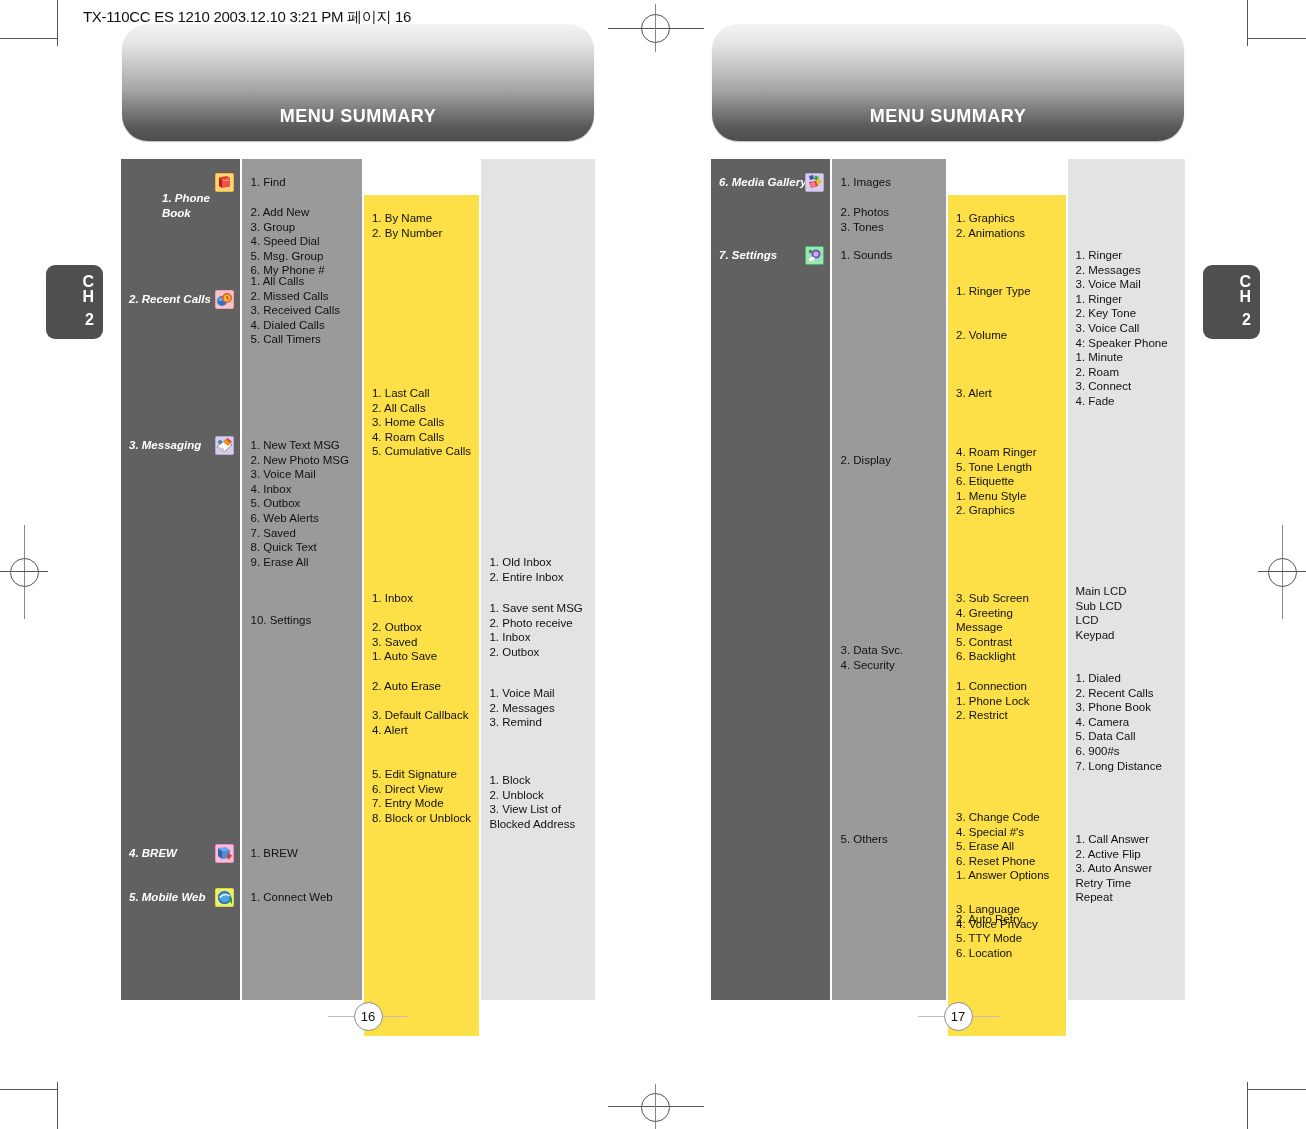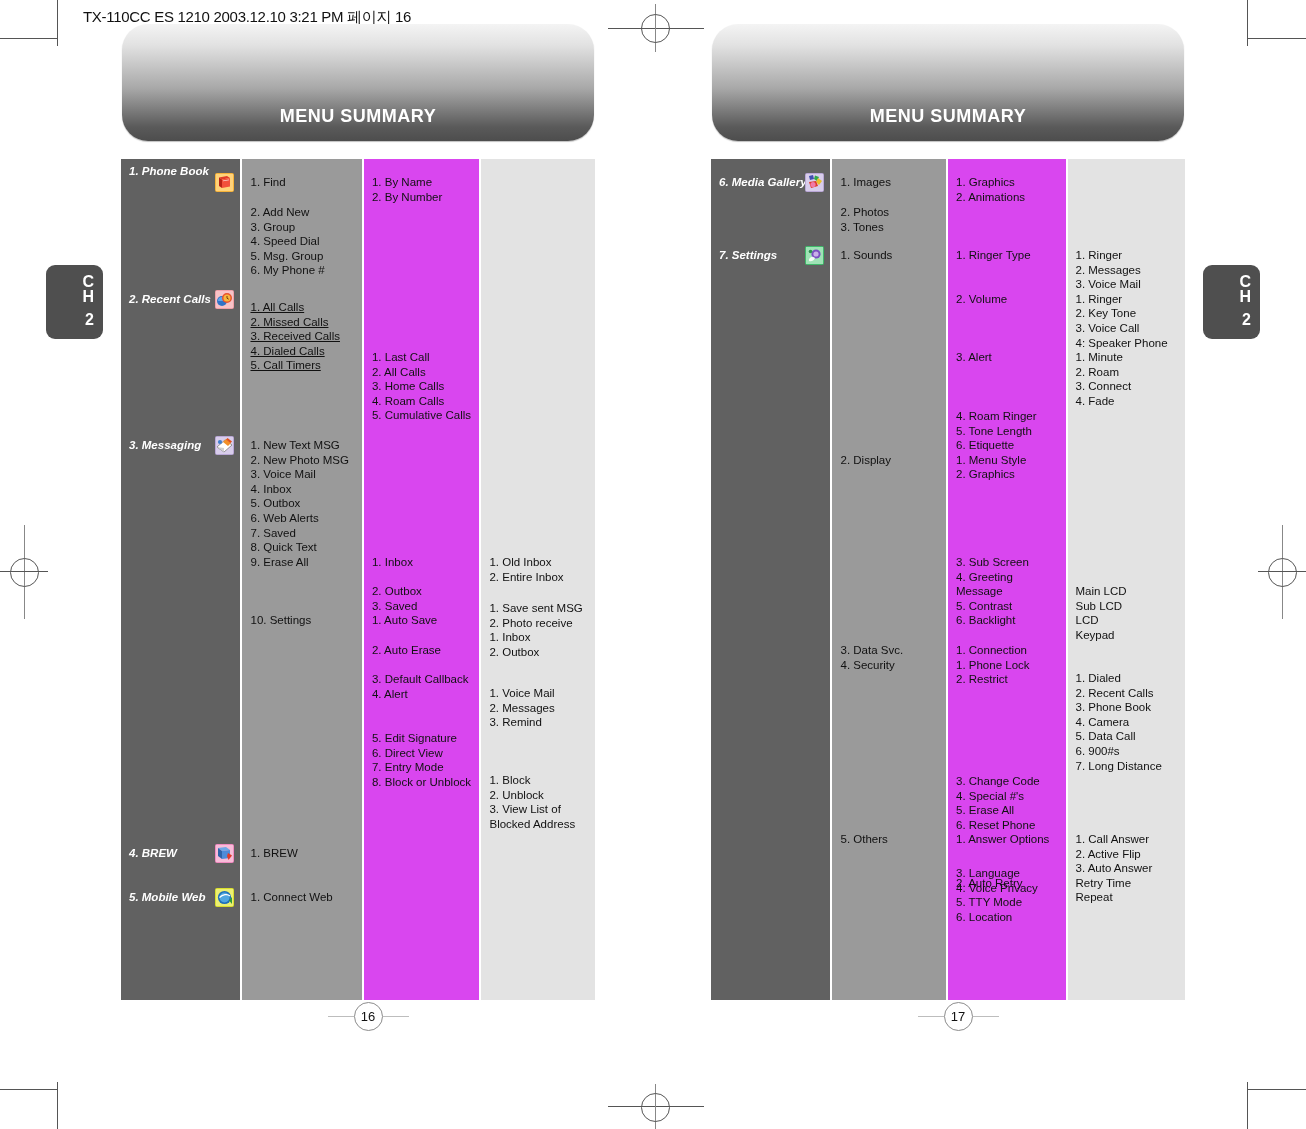--- a/index.html
+++ b/index.html
@@ -122,21 +122,21 @@
     height: 841px;
     display: flex;
     gap: 2px;
   }
   .col {
     position: relative;
     height: 100%;
   }
   .col-1 { width: 120px; background: #616161; }
   .col-2 { width: 120px; background: #9a9a9a; }
-  .col-3 { width: 116px; background: #d946ef; }
+  .col-3 { width: 116px; background: #fde047; margin-top: 36px; }
   .col-4 { width: 114px; background: #e3e3e3; }
 
   
   .page-right .col-1 { width: 120px; }
   .page-right .col-2 { width: 114px; }
   .page-right .col-3 { width: 118px; }
   .page-right .col-4 { width: 118px; }
 
   .entry {
     position: absolute;
@@ -240,21 +240,21 @@
 H</div>
   <div class="ch-num">2</div>
 </div>
 
 <div class="page page-left">
   <div class="banner">
     <div class="banner-title">MENU SUMMARY</div>
   </div>
   <div class="menu-table">
     <div class="col col-1">
-        <div class="entry" style="top: 5px;">1. Phone Book</div>
+        <div class="entry" style="top: 32px; margin-left: 33px;">1. Phone Book</div>
         <span class="menu-icon" style="top: 14px;">
           <svg width="19" height="19" viewBox="0 0 19 19">
             <rect width="19" height="19" fill="#f6b33a"></rect>
             <rect x="1" y="1" width="17" height="17" fill="#ffd37a"></rect>
             <path d="M4 4.5 L12 3 L15 5 L7 6.5 Z" fill="#e03b28"></path>
             <path d="M4 4.5 L7 6.5 L7 15 L4 13 Z" fill="#b82216"></path>
             <path d="M7 6.5 L15 5 L15 13.5 L7 15 Z" fill="#f2503c"></path>
             <path d="M8 7.5 L14 6.4 L14 7.2 L8 8.3 Z" fill="#ffffff" opacity=".75"></path>
           </svg>
         </span>
@@ -305,21 +305,21 @@
           </svg>
         </span>
       </div>
     <div class="col col-2">
         <div class="entry" style="top: 16px;">1. Find</div>
         <div class="entry" style="top: 46px;">2. Add New
 3. Group
 4. Speed Dial
 5. Msg. Group
 6. My Phone #</div>
-        <div class="entry" style="top: 141px; text-decoration: underline;">1. All Calls
+        <div class="entry" style="top: 115px;">1. All Calls
 2. Missed Calls
 3. Received Calls
 4. Dialed Calls
 5. Call Timers</div>
         <div class="entry" style="top: 279px;">1. New Text MSG
 2. New Photo MSG
 3. Voice Mail
 4. Inbox
 5. Outbox
 6. Web Alerts

